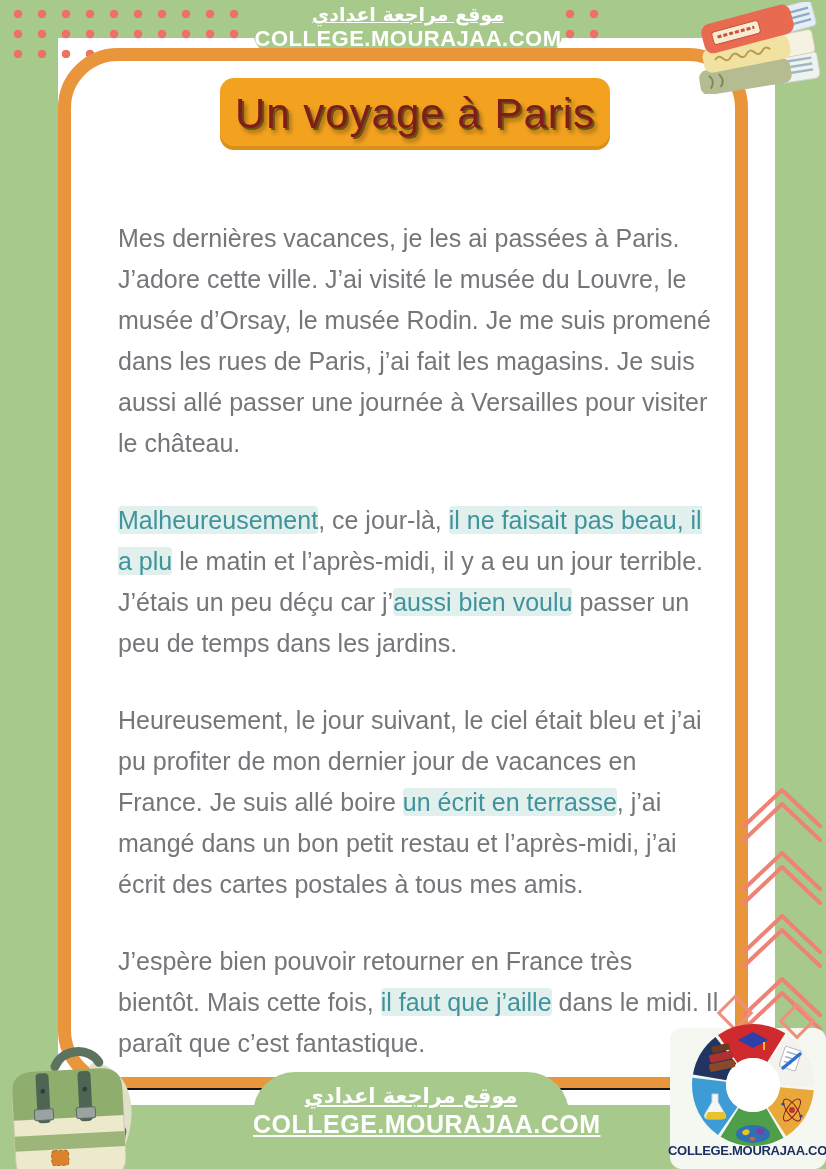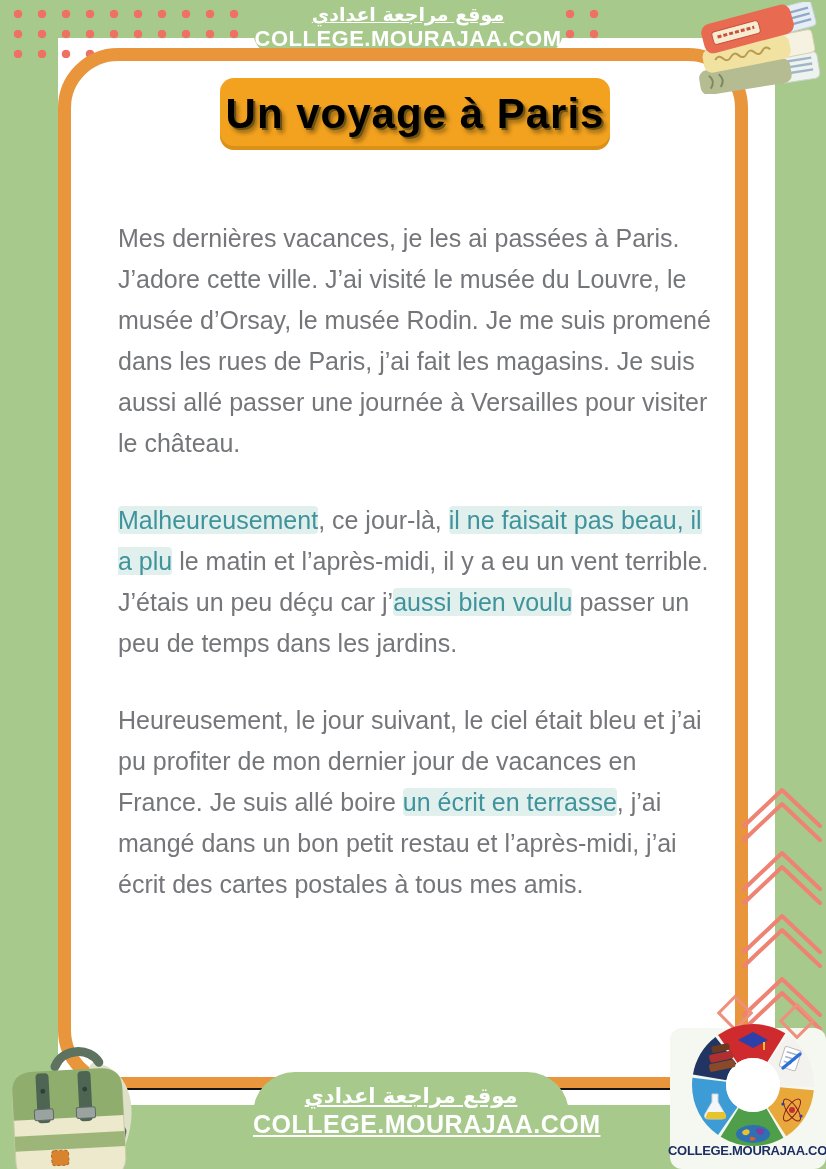--- a/index.html
+++ b/index.html
@@ -33,21 +33,21 @@
   .card {
     position:absolute; left:58px; top:48px; width:690px; height:1042px; z-index:4;
     background:#ffffff; border:13px solid #e9953c; border-radius:60px;
   }
   .title-badge {
     position:absolute; left:220px; top:78px; width:390px; height:72px; z-index:5;
     background:#f2a21f; border-radius:14px; box-shadow:inset 0 -4px 0 rgba(150,90,0,.25);
     display:flex; align-items:center; justify-content:center;
   }
   .title-badge span {
-    font-size:42px; font-weight:bold; color:#000000; letter-spacing:1px;
+    font-size:42px; font-weight:normal; color:#7f1d1d; letter-spacing:1px;
     text-shadow:2px 2px 0 #6e5212, 4px 5px 4px rgba(0,0,0,.35);
   }
   .story {
     position:absolute; left:118px; top:170px; width:602px; z-index:5;
     font-size:25px; line-height:41px; color:#75767a;margin-top:48px;
   }
   .story p { margin-bottom:36px; }
   .story .hl { color:#3f939c; background:#e2f0ed; border-radius:4px; }
 
   
@@ -92,22 +92,23 @@
   </div>
 
   <div class="card"></div>
 
   <div class="title-badge">
     <span>Un voyage à Paris</span>
   </div>
 
   <div class="story">
       <p><span class="seg">Mes dernières vacances, je les ai passées à Paris. J’adore cette ville. J’ai visité le musée du Louvre, le musée d’Orsay, le musée Rodin. Je me suis promené dans les rues de Paris, j’ai fait les magasins. Je suis aussi allé passer une journée à Versailles pour visiter le château.</span></p>
-      <p><span class="hl">Malheureusement</span><span class="seg">, ce jour-là, </span><span class="hl">il ne faisait pas beau, il a plu</span><span class="seg"> le matin et l’après-midi, il y a eu un vent terrible. J’étais un peu déçu car j’</span><span class="hl">aussi bien voulu</span><span class="seg"> passer un peu de temps dans les jardins.</span></p>
+      <p><span class="hl">Malheureusement</span><span class="seg">, ce jour-là, </span><span class="hl">il ne faisait pas beau, il a plu</span><span class="seg"> le matin et l’après-midi, il y a eu un jour terrible. J’étais un peu déçu car j’</span><span class="hl">aussi bien voulu</span><span class="seg"> passer un peu de temps dans les jardins.</span></p>
       <p><span class="seg">Heureusement, le jour suivant, le ciel était bleu et j’ai pu profiter de mon dernier jour de vacances en France. Je suis allé boire </span><span class="hl">un écrit en terrasse</span><span class="seg">, j’ai mangé dans un bon petit restau et l’après-midi, j’ai écrit des cartes postales à tous mes amis.</span></p>
+      <p><span class="seg">J’espère bien pouvoir retourner en France très bientôt. Mais cette fois, </span><span class="hl">il faut que j’aille</span><span class="seg"> dans le midi. Il paraît que c’est fantastique.</span></p>
     </div>
 
   <div class="black-line"></div>
 
   <svg class="chevrons" width="84" height="266" viewBox="0 0 84 266">
     <g stroke="#ee8273" stroke-width="4" fill="none" stroke-linejoin="round" stroke-linecap="round">
       <g>
           <path d="M4,44 L42,8 L80,44"></path>
           <path d="M4,58 L42,22 L80,58"></path>
         </g>

